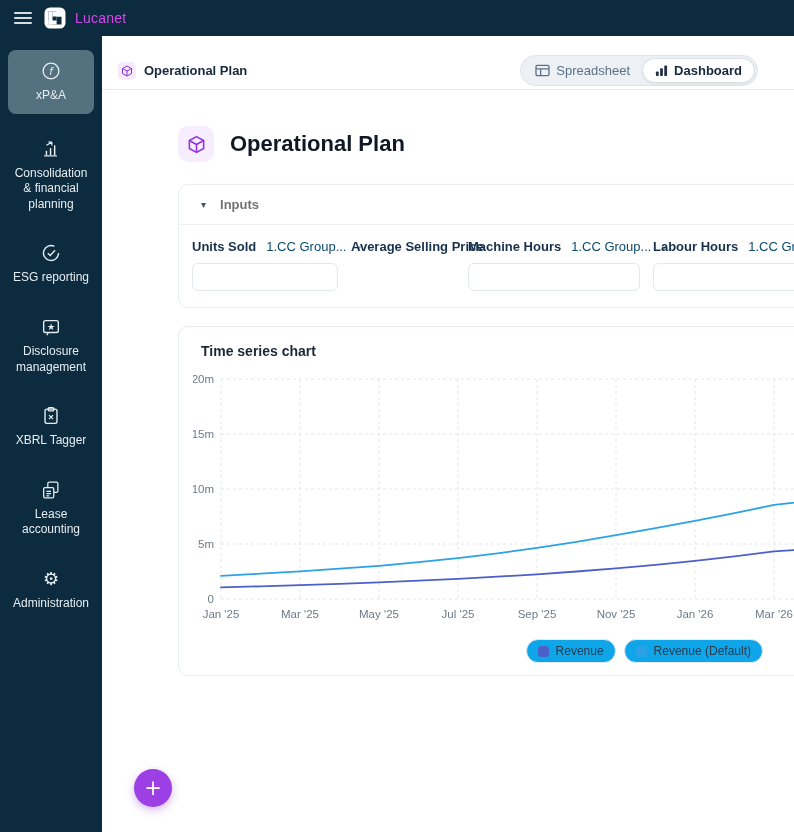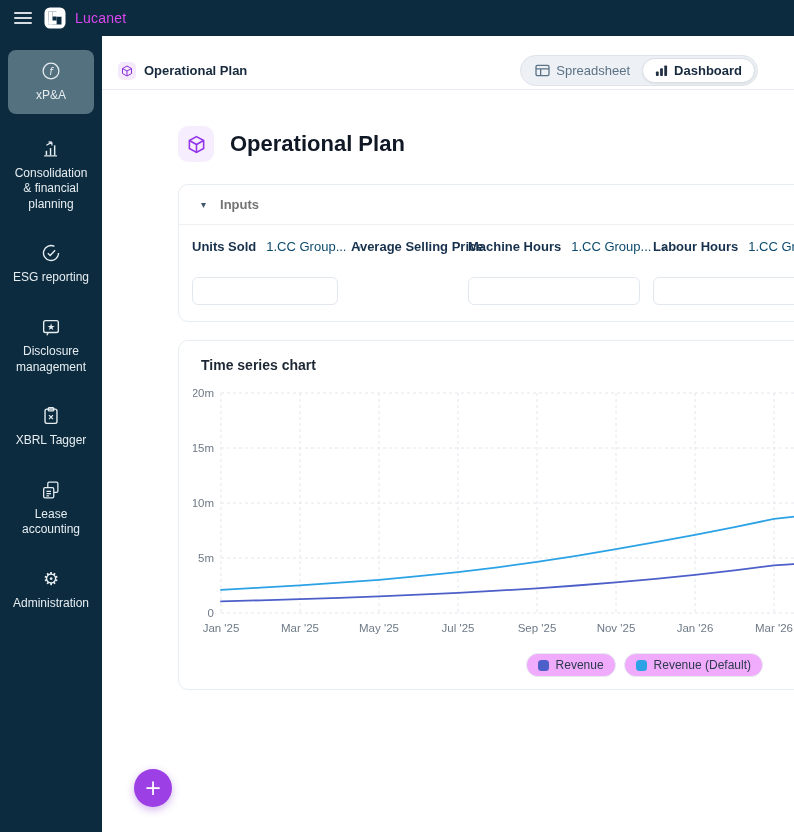--- a/index.html
+++ b/index.html
@@ -46,33 +46,33 @@
     display:flex; align-items:center; justify-content:center; }
   .page-title { font-size:22px; font-weight:700; color:#101826; }
 
   .card { background:#fff; border:1px solid #e8edf1; border-radius:10px; width:700px; }
   .inputs-card { margin-bottom:18px; }
   .inputs-head { display:flex; align-items:center; gap:14px; padding:12px 22px;
     border-bottom:1px solid #eef1f4; cursor:pointer; }
   .caret { font-size:10px; color:#44566b; font-family:"DejaVu Sans", sans-serif; }
   .inputs-title { font-size:13px; font-weight:700; color:#737373; }
   .fields { display:flex; gap:13px; padding:14px 12px 16px 13px; }
-  .field .lblrow { display:flex; align-items:baseline; gap:10px; margin-bottom:23px; white-space:nowrap; }
+  .field .lblrow { display:flex; align-items:baseline; gap:10px; margin-bottom:9px; white-space:nowrap; }
   .field .lbl { font-size:13px; font-weight:700; color:#17314d; }
   .field .dim { font-size:13px; color:#0c4a6e; }
   .field .dim-caret { font-size:9px; color:#7e97ab; font-family:"DejaVu Sans", sans-serif; }
   .field input { height:28px; border:1px solid #e2e8ee; border-radius:6px; width:100%;
     font-size:13px; color:#17314d; padding:0 9px; outline:none; font-family:"Liberation Sans",sans-serif; }
   .f0 { width:146px; } .f1 { width:104px; } .f2 { width:172px; } .f3 { width:170px; }
 
   .chart-card { padding:16px 0 12px 14px; }
   .chart-title { font-size:14px; font-weight:700; color:#1c2733; padding-left:8px; margin-bottom:8px; }
   .chart-wrap { width:640px; overflow:hidden; }
   .legend { display:flex; gap:8px; justify-content:flex-end; width:570px; margin-top:6px; }
-  .lg-pill { display:flex; align-items:center; gap:7px; border:1px solid #e6eaef; background:#f0abfc;
+  .lg-pill { display:flex; align-items:center; gap:7px; border:1px solid #e6eaef; background:#0ea5e9;
     border-radius:13px; padding:4px 11px; font-size:12px; color:#2c3a4a; cursor:pointer; }
   .lg-dot { width:11px; height:11px; border-radius:3.5px; }
 
   .fab { position:absolute; left:134px; top:769px; width:38px; height:38px; border-radius:50%;
     background:#9c3fe4; color:#fff; border:none; font-size:21px; line-height:36px; text-align:center;
     cursor:pointer; box-shadow:0 3px 8px rgba(130,50,200,.35); z-index:40;
     font-family:"DejaVu Sans", sans-serif; }
 </style>
 </head>
 <body>

